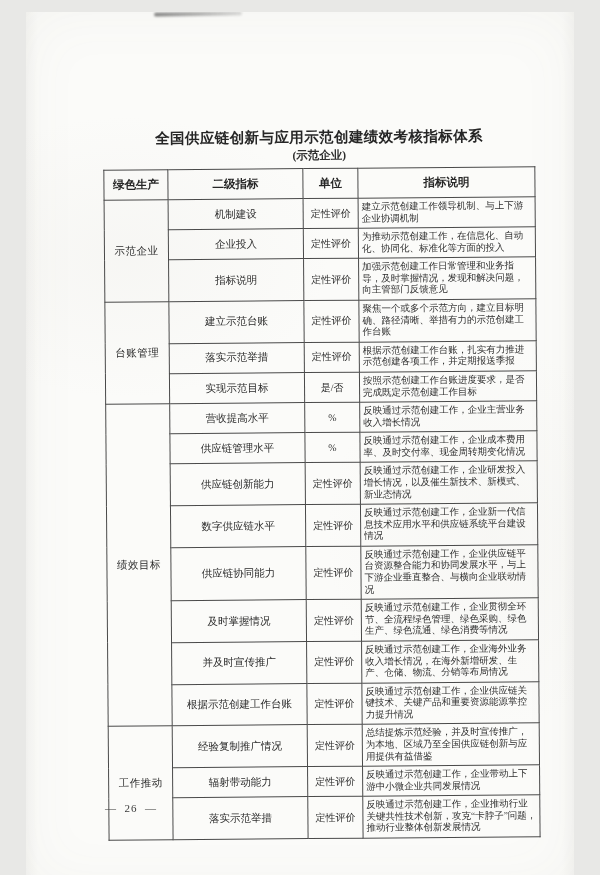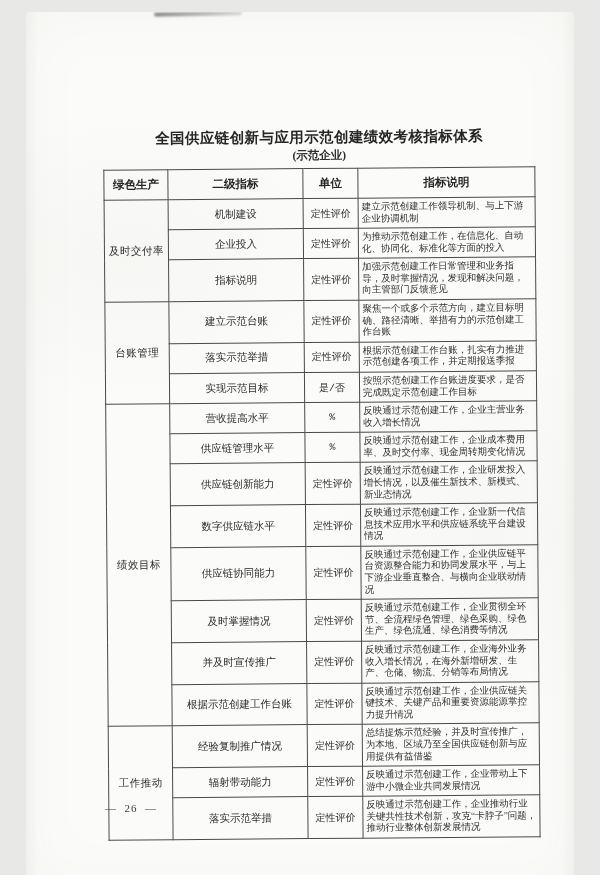--- a/index.html
+++ b/index.html
@@ -79,21 +79,20 @@
     font-size:10.5px;
     text-align:center;
     color:#2b2b2b;
     padding:2px 3px;
   }
   td.c3 {
     font-size:10px;
     text-align:center;
     color:#2b2b2b;
     padding:2px;
-    font-family:Liberation Mono, monospace;
   }
   td.c4 {
     font-size:9.5px;
     text-align:left;
     padding:3px 3px;
     line-height:1.22;
     word-break:break-all;
     color:#2f2f2f;
   }
   .page-number {
@@ -125,21 +124,21 @@
       <thead>
         <tr>
           <th>绿色生产</th>
           <th>二级指标</th>
           <th>单位</th>
           <th>指标说明</th>
         </tr>
       </thead>
       <tbody>
         <tr>
-          <td class="c1" rowspan="3">及时交付率</td>
+          <td class="c1" rowspan="3">示范企业</td>
           <td class="c2">机制建设</td>
           <td class="c3">定性评价</td>
           <td class="c4">建立示范创建工作领导机制、与上下游企业协调机制</td>
         </tr>
         <tr>
           <td class="c2">企业投入</td>
           <td class="c3">定性评价</td>
           <td class="c4">为推动示范创建工作，在信息化、自动化、协同化、标准化等方面的投入</td>
         </tr>
         <tr>

